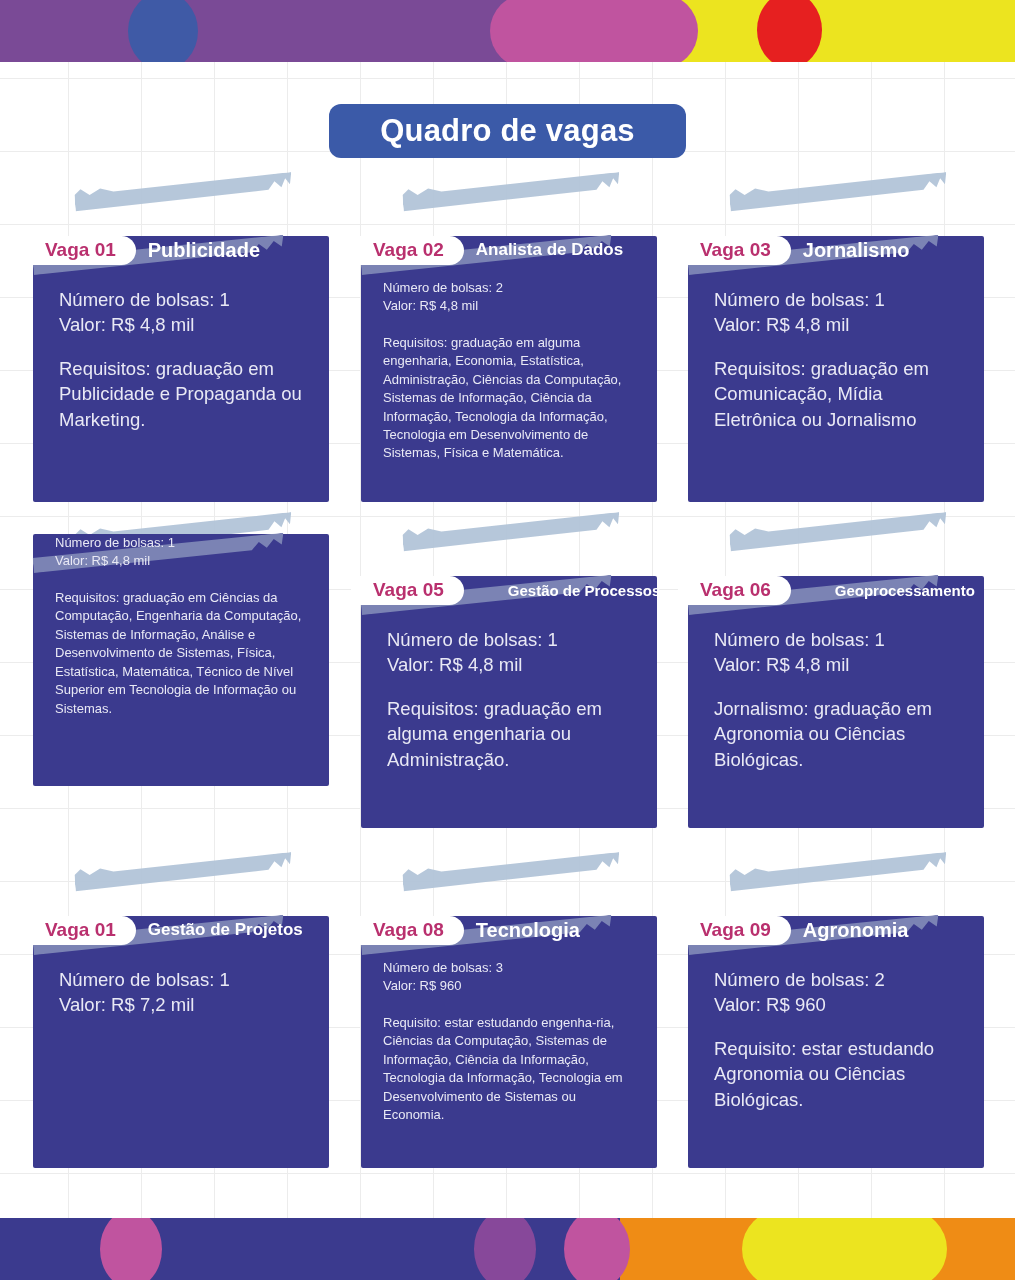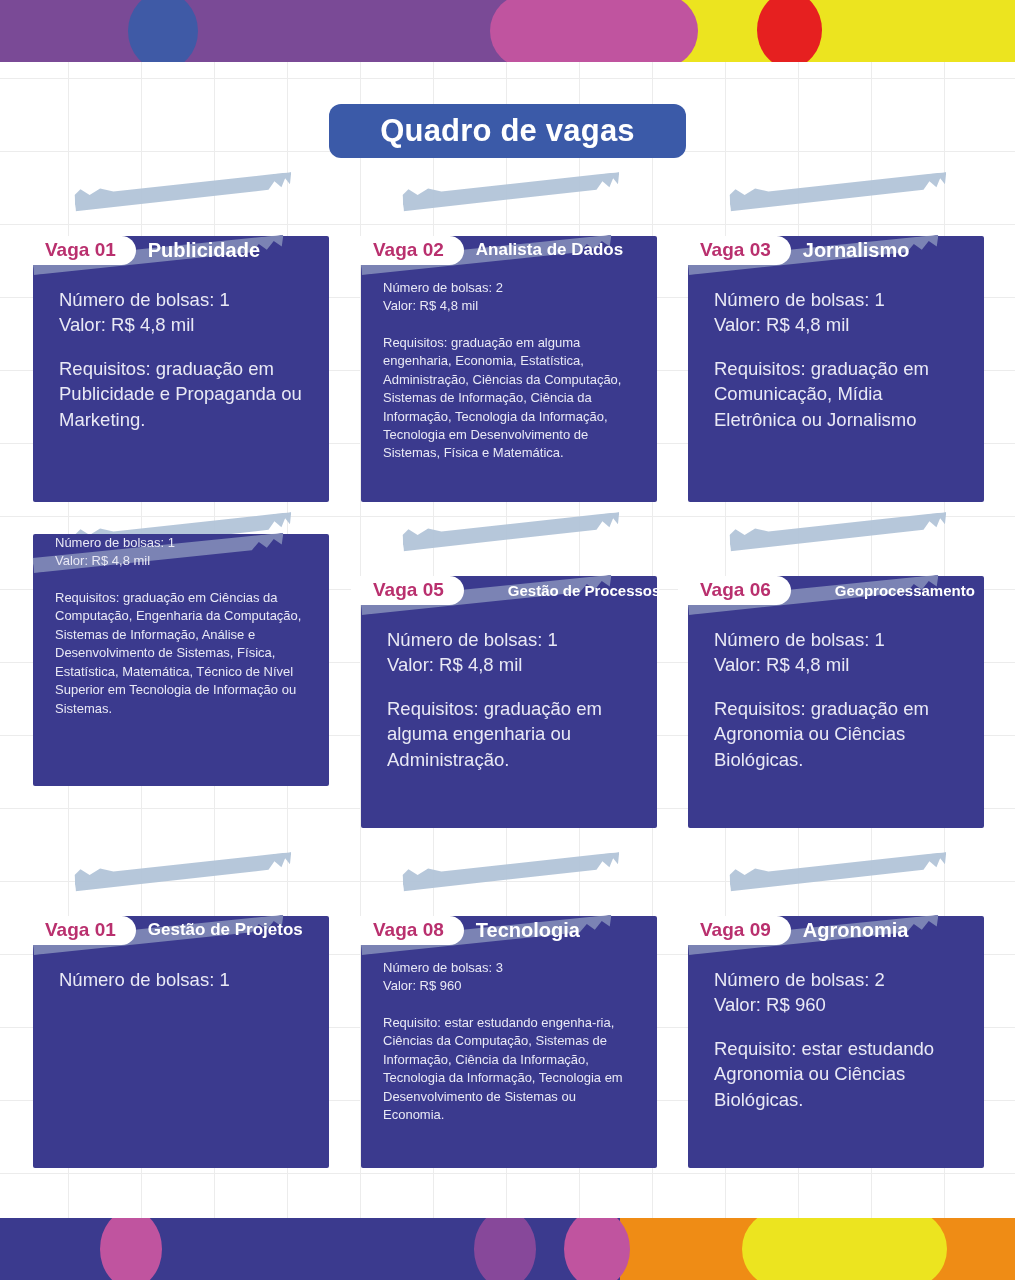--- a/index.html
+++ b/index.html
@@ -366,39 +366,40 @@
             <div class="tape-over"></div>
             <div class="card-header">
               <span class="vaga-pill">Vaga 06</span>
               <span class="role-title size-sm">Geoprocessamento</span>
             </div>
             <div class="card-body size-lg">
               <div class="block meta">
                 <div>Número de bolsas: 1</div>
                 <div>Valor: R$ 4,8 mil</div>
               </div>
-              <div class="block">Requisitos: graduação em Agronomia ou Ciências Biológicas.</div>
+              <div class="block">Jornalismo: graduação em Agronomia ou Ciências Biológicas.</div>
             </div>
           </div>
         </div>
       </div>
       <div class="row">
         <div class="card-wrap col0">
           <div class="tape">
             <div class="strip"></div>
           </div>
           <div class="card short">
             <div class="tape-over"></div>
             <div class="card-header">
               <span class="vaga-pill">Vaga 01</span>
               <span class="role-title size-md">Gestão de Projetos</span>
             </div>
             <div class="card-body size-lg">
               <div class="block meta">
                 <div>Número de bolsas: 1</div>
+                <div>Valor: R$ 7,2 mil</div>
               </div>
             </div>
           </div>
         </div>
         <div class="card-wrap col1">
           <div class="tape">
             <div class="strip"></div>
           </div>
           <div class="card short">
             <div class="tape-over"></div>

